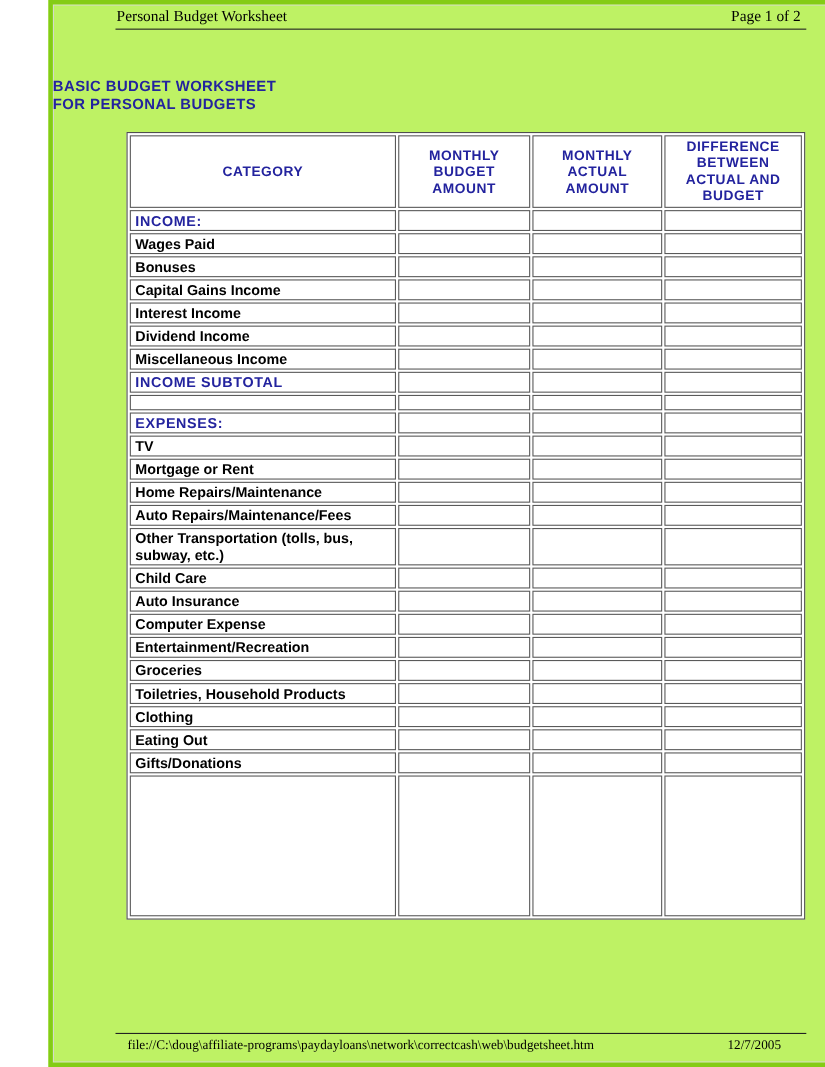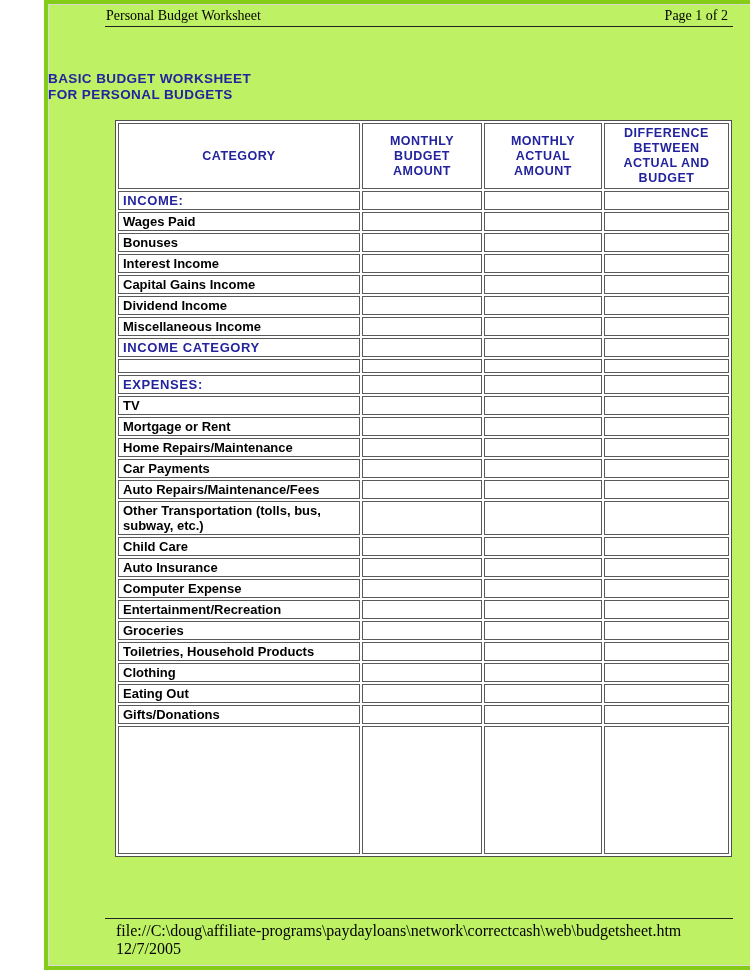--- a/index.html
+++ b/index.html
@@ -81,23 +81,22 @@
   tr.row-tall-blank td { height: 128px; }
   
   .doc-footer {
     position: absolute;
     left: 57px; right: 57px; bottom: 8px;
   }
   .footer-rule { border-top: 1px solid #222; height: 0; margin-bottom: 3px; }
   .doc-footer .row {
     display: flex; justify-content: space-between; align-items: baseline;
     padding: 0 3px 0 11px;
-    font-size: 16px; color: #000;
+    font-size: 12px; color: #000;
     font-family: "Liberation Serif", serif;
-    flex-direction: column;
   }
   .doc-footer .date { padding-right: 20px; }
 </style>
 </head>
 <body>
 
 <div class="page">
 
   <div class="doc-header">
     <span class="left">Personal Budget Worksheet</span>
@@ -138,45 +137,45 @@
           <td class="amount"></td>
           <td class="amount"></td>
         </tr>
         <tr class="row-item">
           <td class="category">Bonuses</td>
           <td class="amount"></td>
           <td class="amount"></td>
           <td class="amount"></td>
         </tr>
         <tr class="row-item">
+          <td class="category">Capital Gains Income</td>
+          <td class="amount"></td>
+          <td class="amount"></td>
+          <td class="amount"></td>
+        </tr>
+        <tr class="row-item">
           <td class="category">Interest Income</td>
           <td class="amount"></td>
           <td class="amount"></td>
           <td class="amount"></td>
         </tr>
         <tr class="row-item">
-          <td class="category">Capital Gains Income</td>
-          <td class="amount"></td>
-          <td class="amount"></td>
-          <td class="amount"></td>
-        </tr>
-        <tr class="row-item">
           <td class="category">Dividend Income</td>
           <td class="amount"></td>
           <td class="amount"></td>
           <td class="amount"></td>
         </tr>
         <tr class="row-item">
           <td class="category">Miscellaneous Income</td>
           <td class="amount"></td>
           <td class="amount"></td>
           <td class="amount"></td>
         </tr>
         <tr class="row-section">
-          <td class="category">INCOME CATEGORY</td>
+          <td class="category">INCOME SUBTOTAL</td>
           <td class="amount"></td>
           <td class="amount"></td>
           <td class="amount"></td>
         </tr>
         <tr class="row-blank">
           <td class="category"></td>
           <td class="amount"></td>
           <td class="amount"></td>
           <td class="amount"></td>
         </tr>
@@ -193,26 +192,20 @@
           <td class="amount"></td>
         </tr>
         <tr class="row-item">
           <td class="category">Mortgage or Rent</td>
           <td class="amount"></td>
           <td class="amount"></td>
           <td class="amount"></td>
         </tr>
         <tr class="row-item">
           <td class="category">Home Repairs/Maintenance</td>
-          <td class="amount"></td>
-          <td class="amount"></td>
-          <td class="amount"></td>
-        </tr>
-        <tr class="row-item">
-          <td class="category">Car Payments</td>
           <td class="amount"></td>
           <td class="amount"></td>
           <td class="amount"></td>
         </tr>
         <tr class="row-item">
           <td class="category">Auto Repairs/Maintenance/Fees</td>
           <td class="amount"></td>
           <td class="amount"></td>
           <td class="amount"></td>
         </tr>

